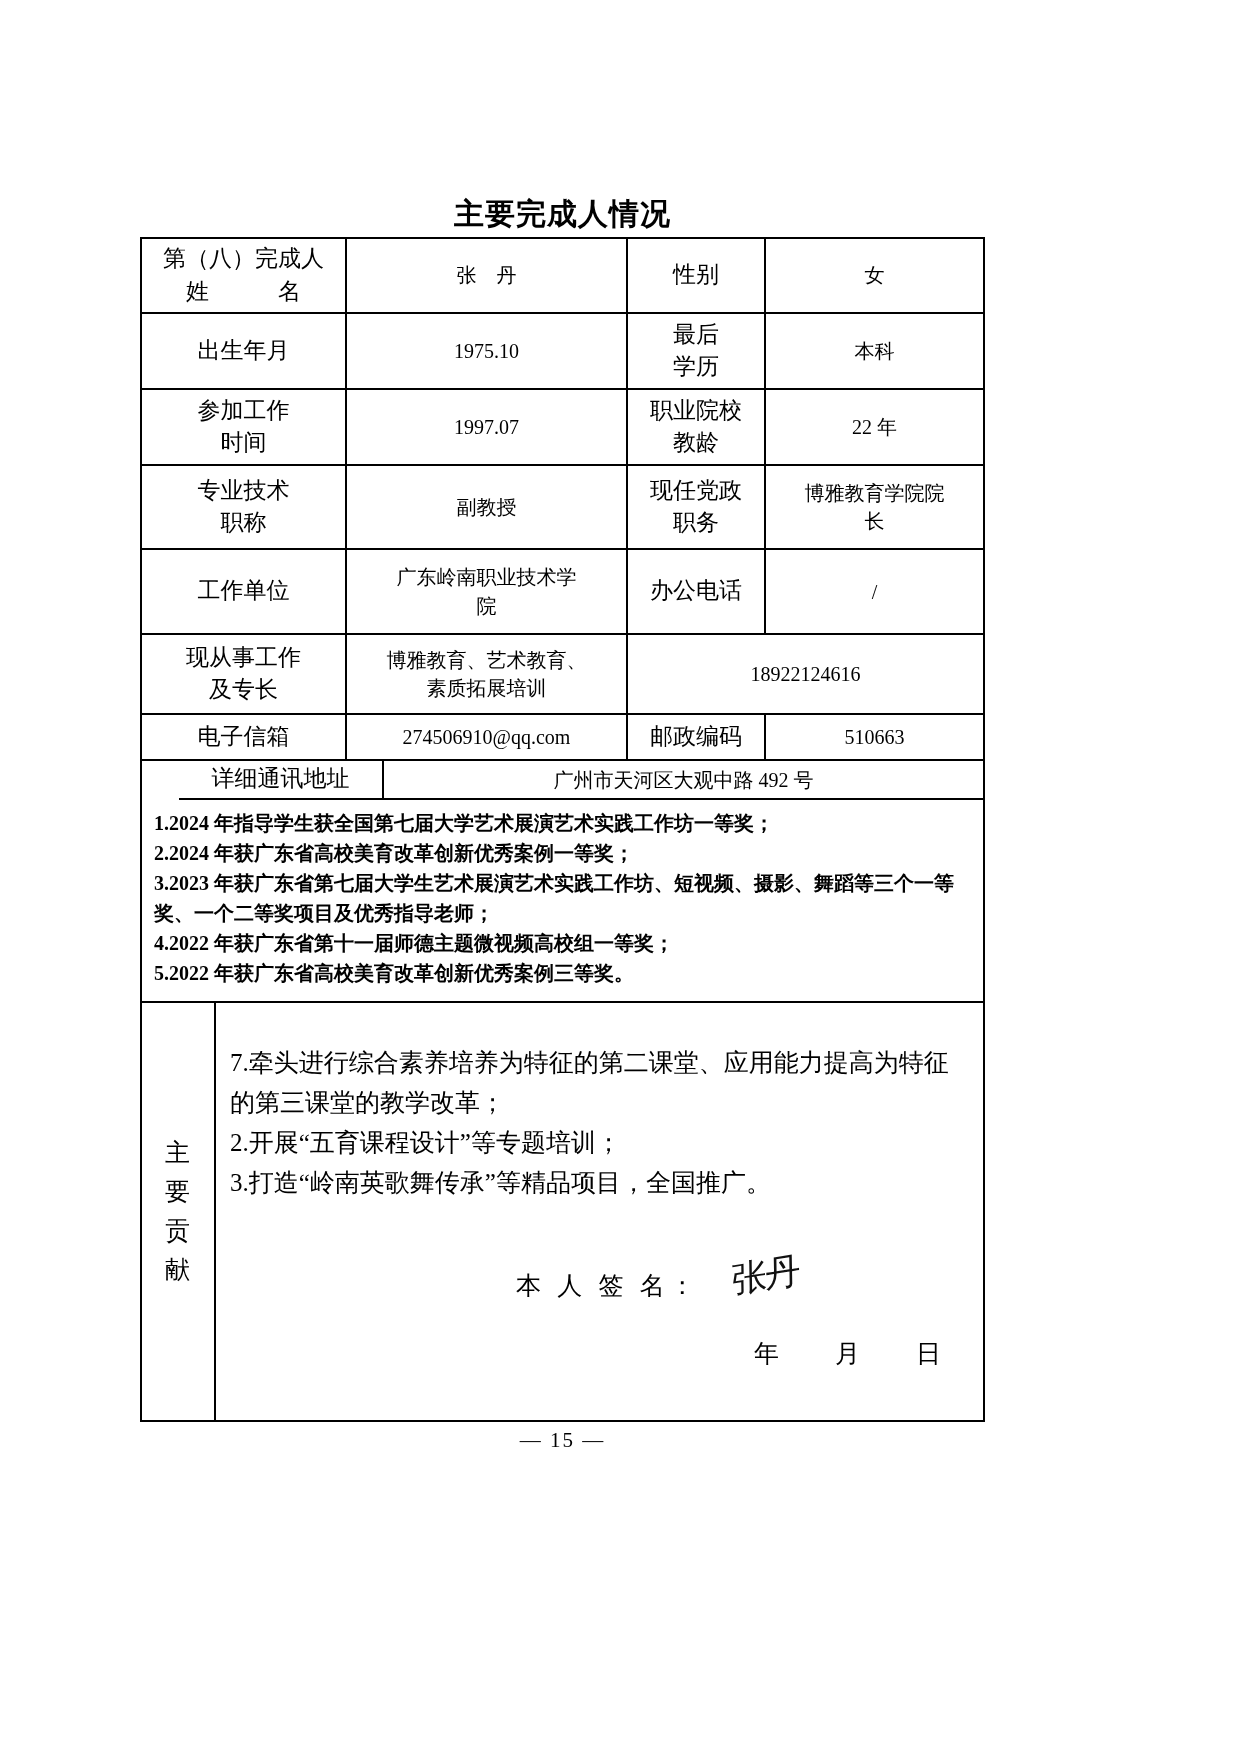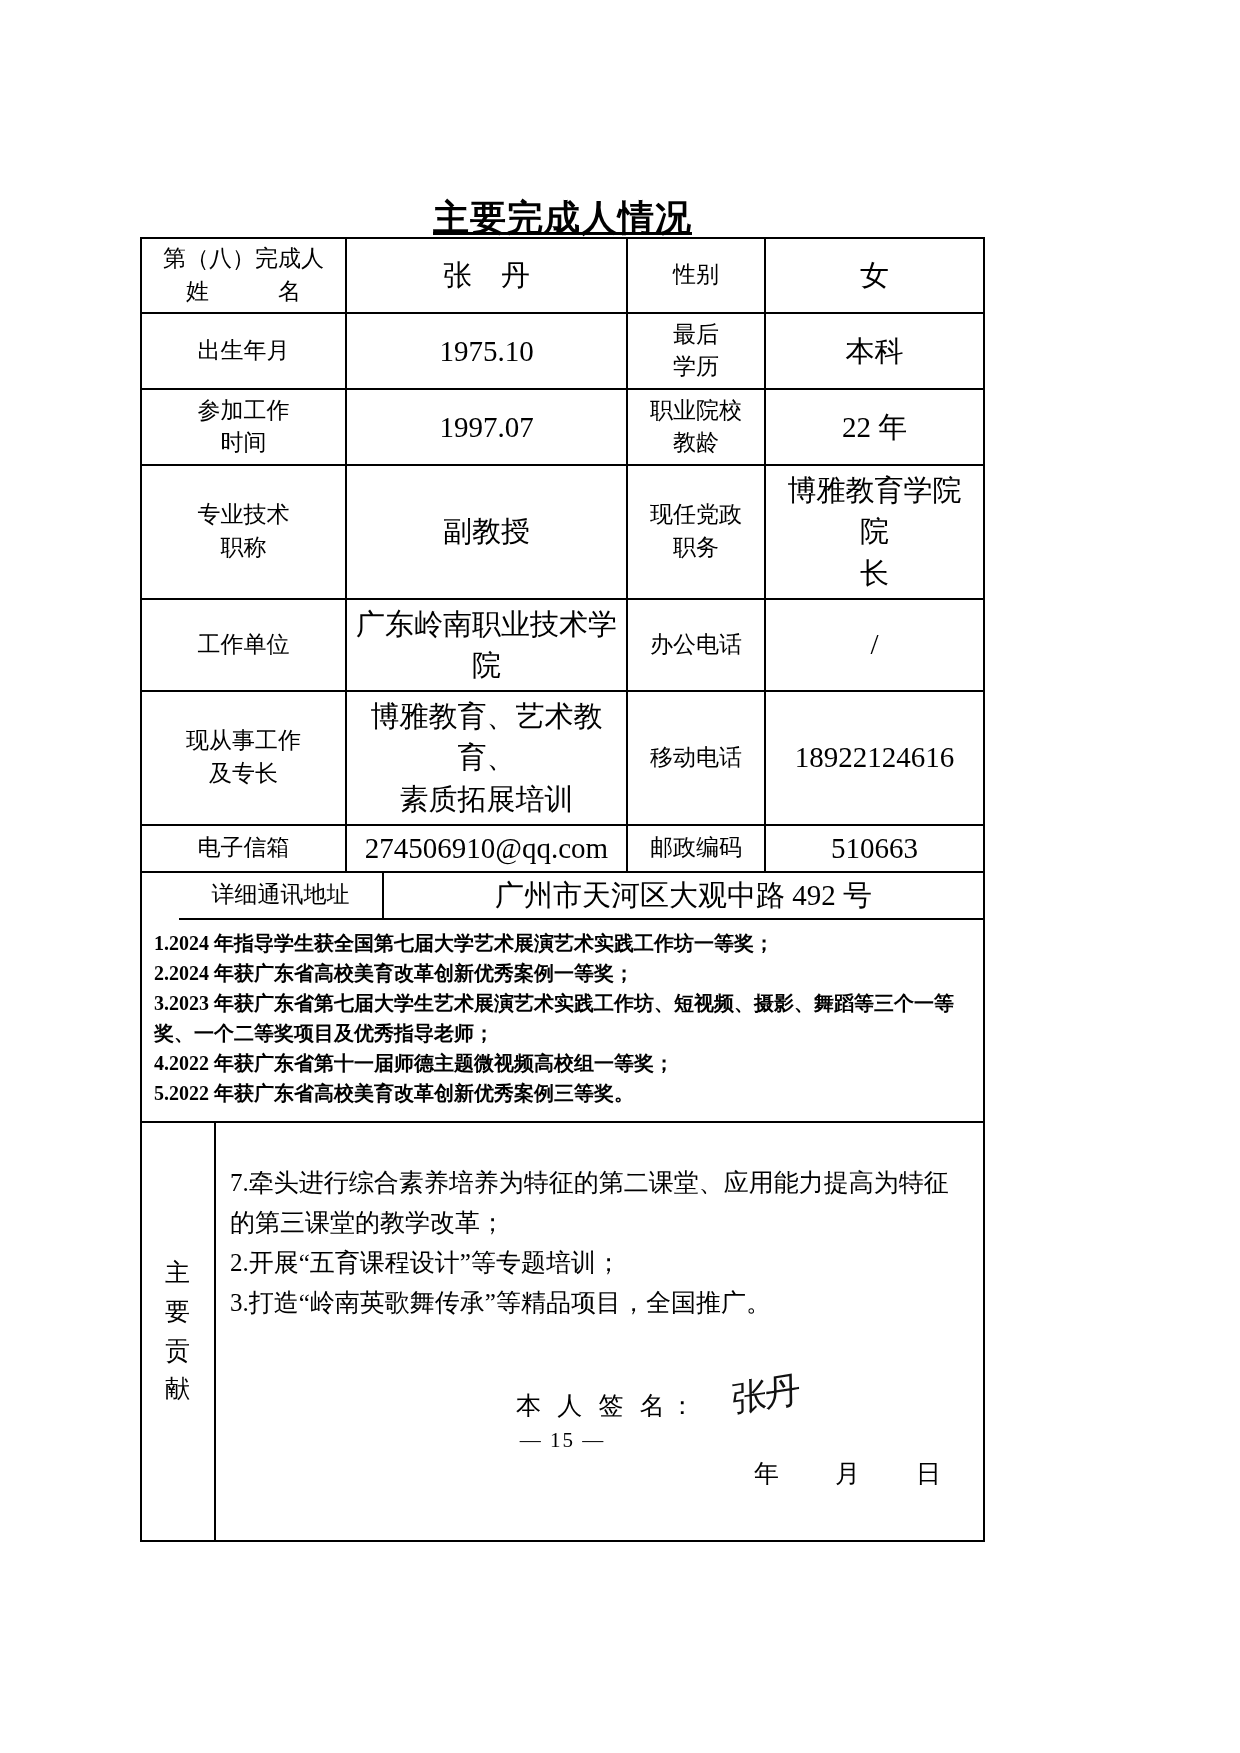--- a/index.html
+++ b/index.html
@@ -5,42 +5,42 @@
   html,body{margin:0;padding:0;background:#ffffff;}
   body{
     width:1240px;height:1753px;position:relative;
     font-family:"Liberation Serif","DejaVu Serif",serif;
     color:#000;
   }
   .page{position:absolute;inset:0;background:#fff;}
   .doc-title{
     position:absolute;left:140px;top:194px;width:845px;
     text-align:center;font-family:"DejaVu Sans","Liberation Sans",sans-serif;
-    font-weight:bold;font-size:36px;letter-spacing:1px;text-decoration:underline;
+    font-weight:bold;font-size:30px;letter-spacing:1px;
   }
   .doc-table{
     position:absolute;left:140px;top:237px;width:845px;
     border:2px solid #000;box-sizing:border-box;
     display:flex;flex-direction:column;
   }
   .trow{display:flex;border-bottom:2px solid #000;box-sizing:border-box;}
   .trow:last-child{border-bottom:none;}
   .cell{
     box-sizing:border-box;border-right:2px solid #000;
     display:flex;align-items:center;justify-content:center;
     padding:4px 8px;font-size:23px;line-height:1.42;
     text-align:center;
   }
   .cell:last-child{border-right:none;}
   .cell span{white-space:pre-line;display:block;width:100%;}
   .c1{width:205px;flex:none;}
   .c2{width:281px;flex:none;}
   .c3{width:138px;flex:none;}
   .c4{flex:1;}
-  .val{font-size:29px;}
+  .val{font-size:20px;}
   .r1{min-height:74px;} .r2{min-height:76px;} .r3{min-height:76px;}
   .r4{min-height:84px;} .r5{min-height:85px;} .r6{min-height:80px;}
   .r7{min-height:46px;} .r7 .cell{padding:2px 8px;}
   .r8{min-height:39px;margin-left:37px;} .r8 .cell{padding:2px 8px;}
   .r9{min-height:203px;}
   .r9 .awards-label{justify-content:center;}
   .r9 .awards-label span{text-align:left;padding-left:4px;}
   .awards-content{
     align-items:flex-start;justify-content:flex-start;
     text-align:left;font-size:20px;line-height:1.5;padding:8px 12px;font-weight:bold;
@@ -161,23 +161,20 @@
 
     <div class="trow r6">
       <div class="cell c1">
           <span>现从事工作
 及专长</span>
         </div>
       <div class="cell c2 val">
           <span>博雅教育、艺术教育、
 素质拓展培训</span>
         </div>
-      <div class="cell c3">
-          <span>移动电话</span>
-        </div>
       <div class="cell c4 val">
           <span>18922124616</span>
         </div>
     </div>
 
     <div class="trow r7">
       <div class="cell c1">
           <span>电子信箱</span>
         </div>
       <div class="cell c2 val">

